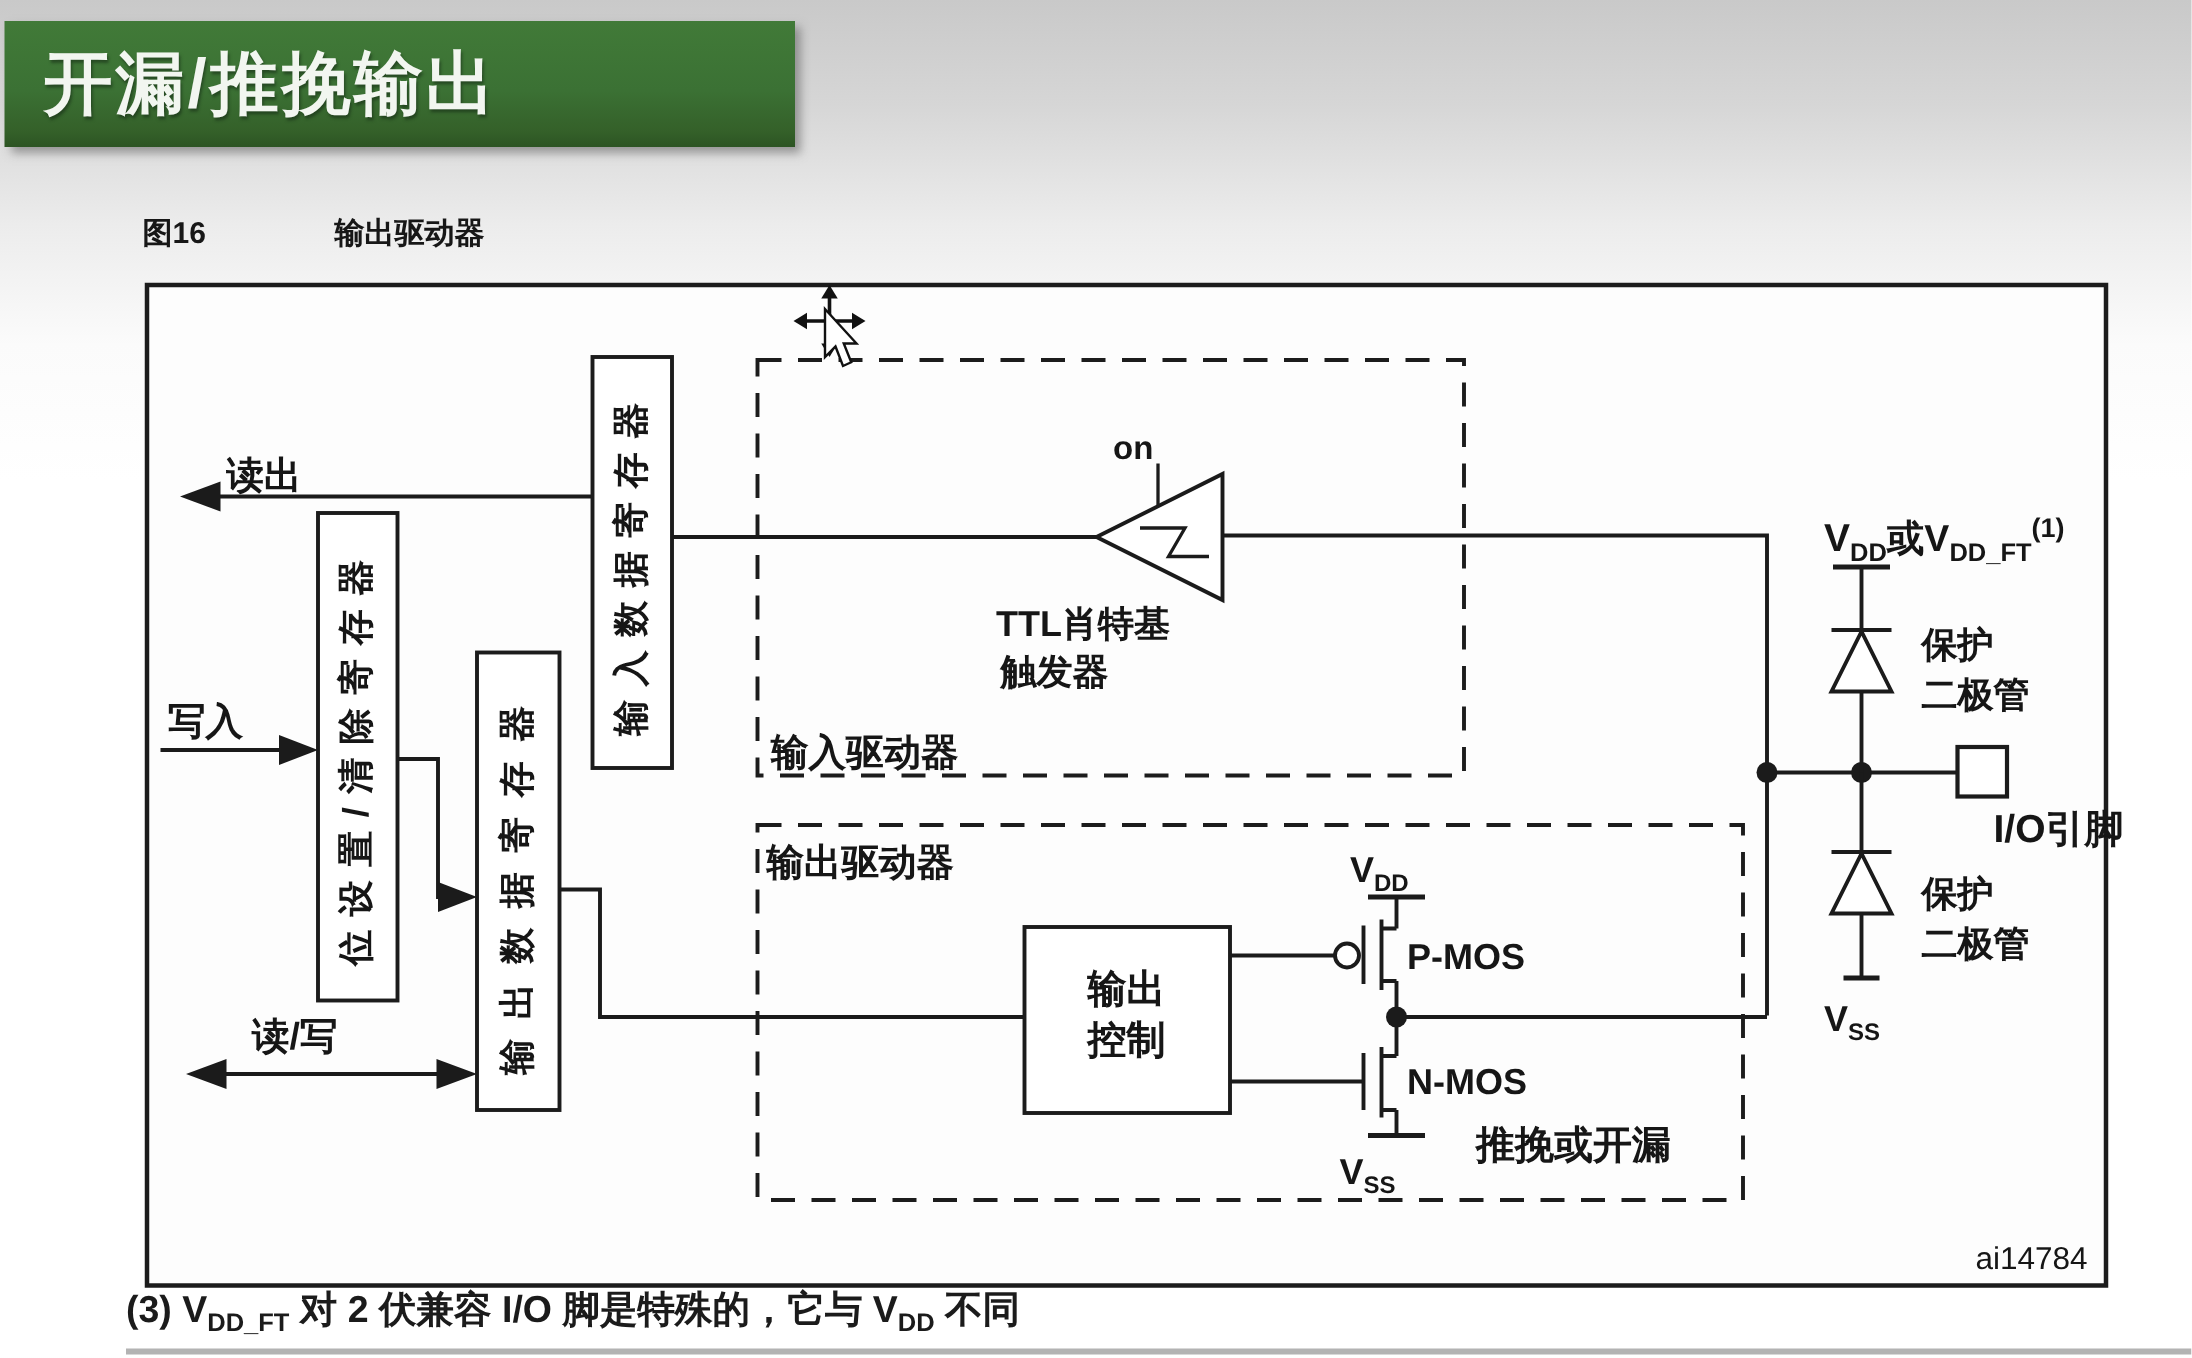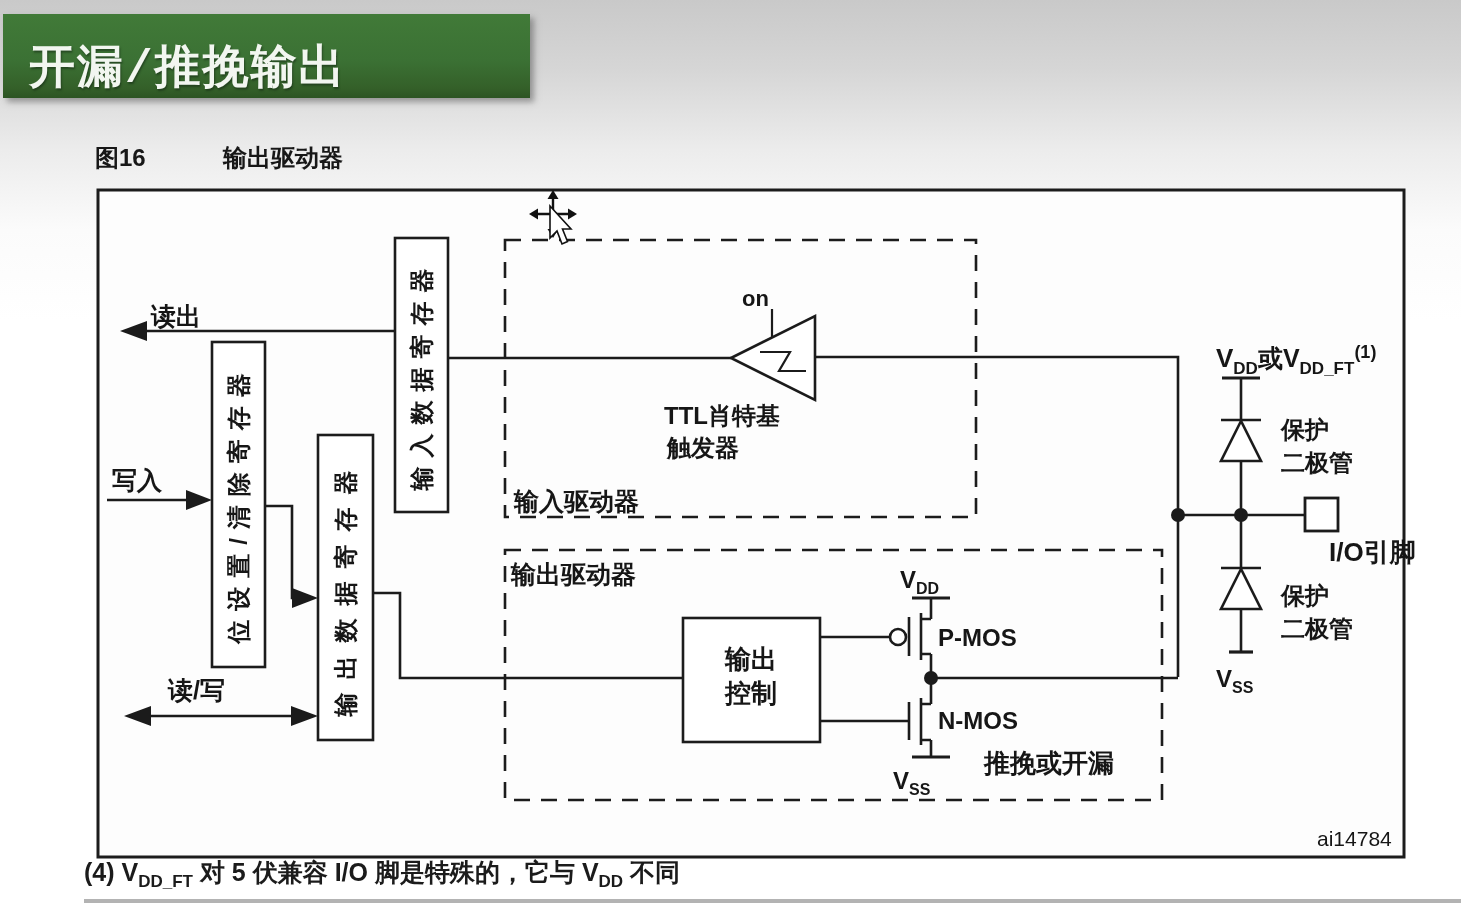--- a/index.html
+++ b/index.html
@@ -6,29 +6,29 @@
   body{
     width:1461px;height:905px;position:relative;overflow:hidden;
     background:linear-gradient(180deg,#c9c9c9 0px,#d6d6d6 70px,#ececec 150px,#fbfbfb 230px,#ffffff 320px,#ffffff 100%);
     font-family:"Liberation Sans","DejaVu Sans",sans-serif;
     color:#1b1b1b;
   }
   .banner{
     position:absolute;left:3px;top:14px;width:527px;height:84px;
     background:linear-gradient(180deg,#417a38 0%,#3b7134 55%,#346029 88%,#2c5423 100%);
     box-shadow:4px 4px 6px rgba(90,90,90,.55);
-    display:flex;align-items:flex-end;font-family:Liberation Mono, monospace;
+    display:flex;align-items:center;
   }
   .banner h1{
     margin:0 0 0 26px;font-size:46px;font-weight:600;letter-spacing:2px;
     color:#f2f6f0;text-shadow:1px 2px 2px rgba(20,40,20,.55);
   }
   .fig-heading{
     position:absolute;left:95px;top:142px;display:flex;align-items:baseline;
-    font-size:24px;font-weight:bold;color:#171717;
+    font-size:20px;font-weight:bold;color:#171717;
   }
   .fig-heading .num{width:128px;}
   .diagram-svg{position:absolute;left:0;top:0;}
   .footnote{
     position:absolute;left:84px;top:856px;
     font-size:25px;font-weight:600;color:#1b1b1b;white-space:nowrap;
   }
   .footnote .sub{font-size:17px;position:relative;top:6px;font-weight:700;}
   .bottom-strip{
     position:absolute;left:84px;top:899px;width:1377px;height:4px;
@@ -187,16 +187,16 @@
     <path d="M553,197 V231 M536,214 H570" stroke="#111111" stroke-width="2.4" fill="none"></path>
     <polygon points="553,190 547.5,199 558.5,199" fill="#111111"></polygon>
     <polygon points="553,238 547.5,229 558.5,229" fill="#111111"></polygon>
     <polygon points="529,214 538,208.5 538,219.5" fill="#111111"></polygon>
     <polygon points="577,214 568,208.5 568,219.5" fill="#111111"></polygon>
     <polygon points="550,206 550,238 557,231 562,244 567.5,241.5 562.5,229 571,229" fill="#ffffff" stroke="#111111" stroke-width="1.6"></polygon>
   </g>
 </svg>
 
 <div class="footnote">
-  <span>(4) V</span><span class="sub">DD_FT</span><span> 对 5 伏兼容 I/O 脚是特殊的，它与 V</span><span class="sub">DD</span><span> 不同</span>
+  <span>(3) V</span><span class="sub">DD_FT</span><span> 对 2 伏兼容 I/O 脚是特殊的，它与 V</span><span class="sub">DD</span><span> 不同</span>
 </div>
 
 <div class="bottom-strip"></div>
 
 </body></html>

